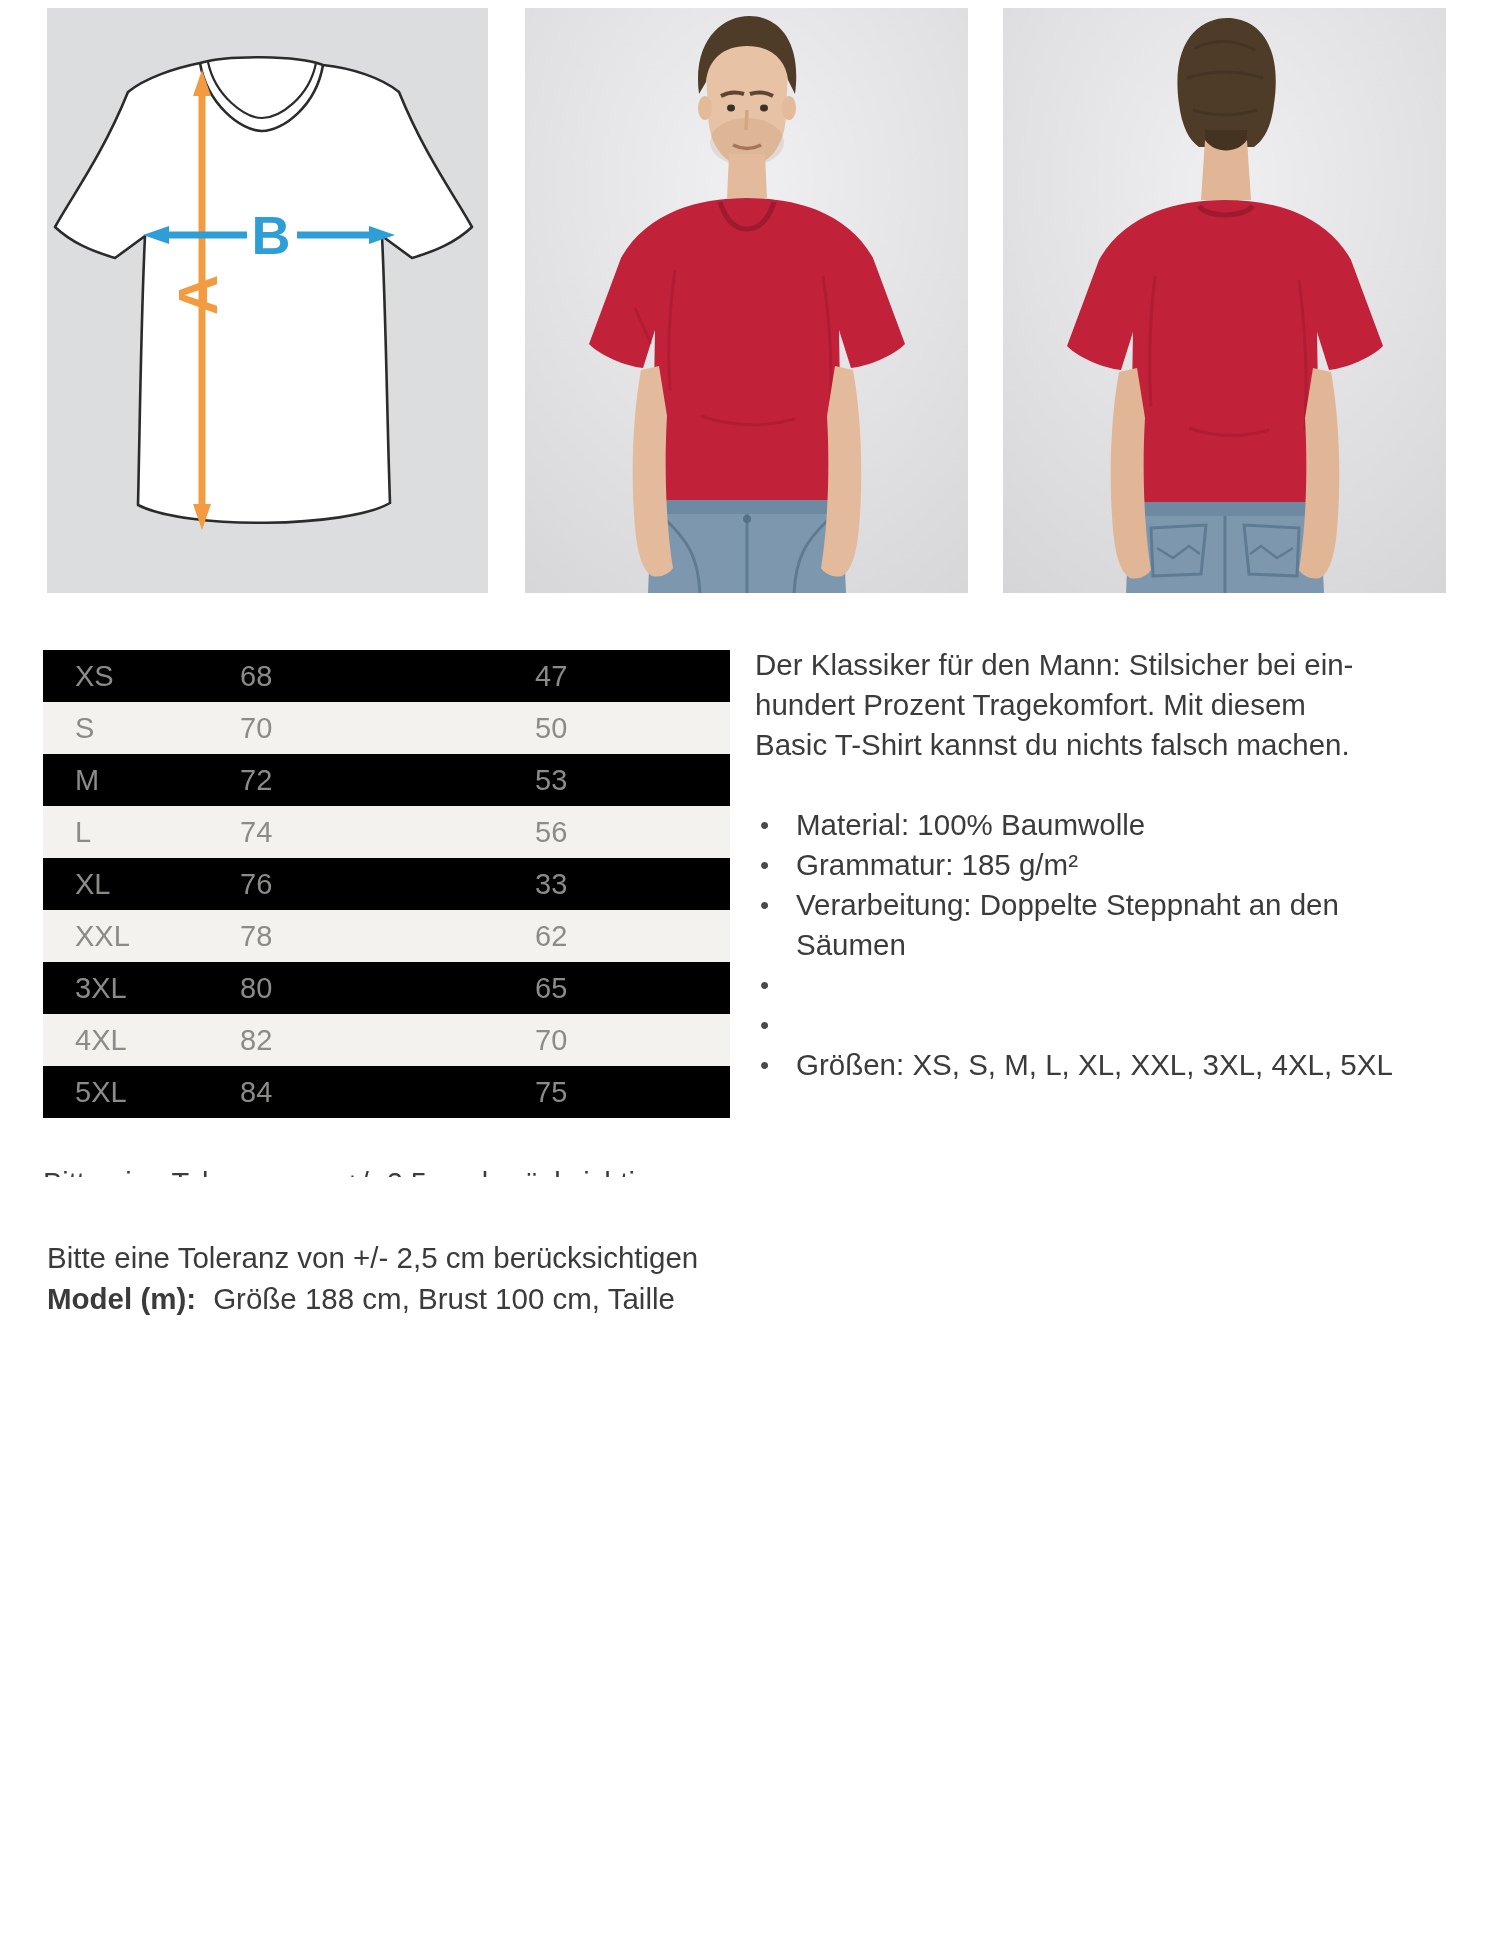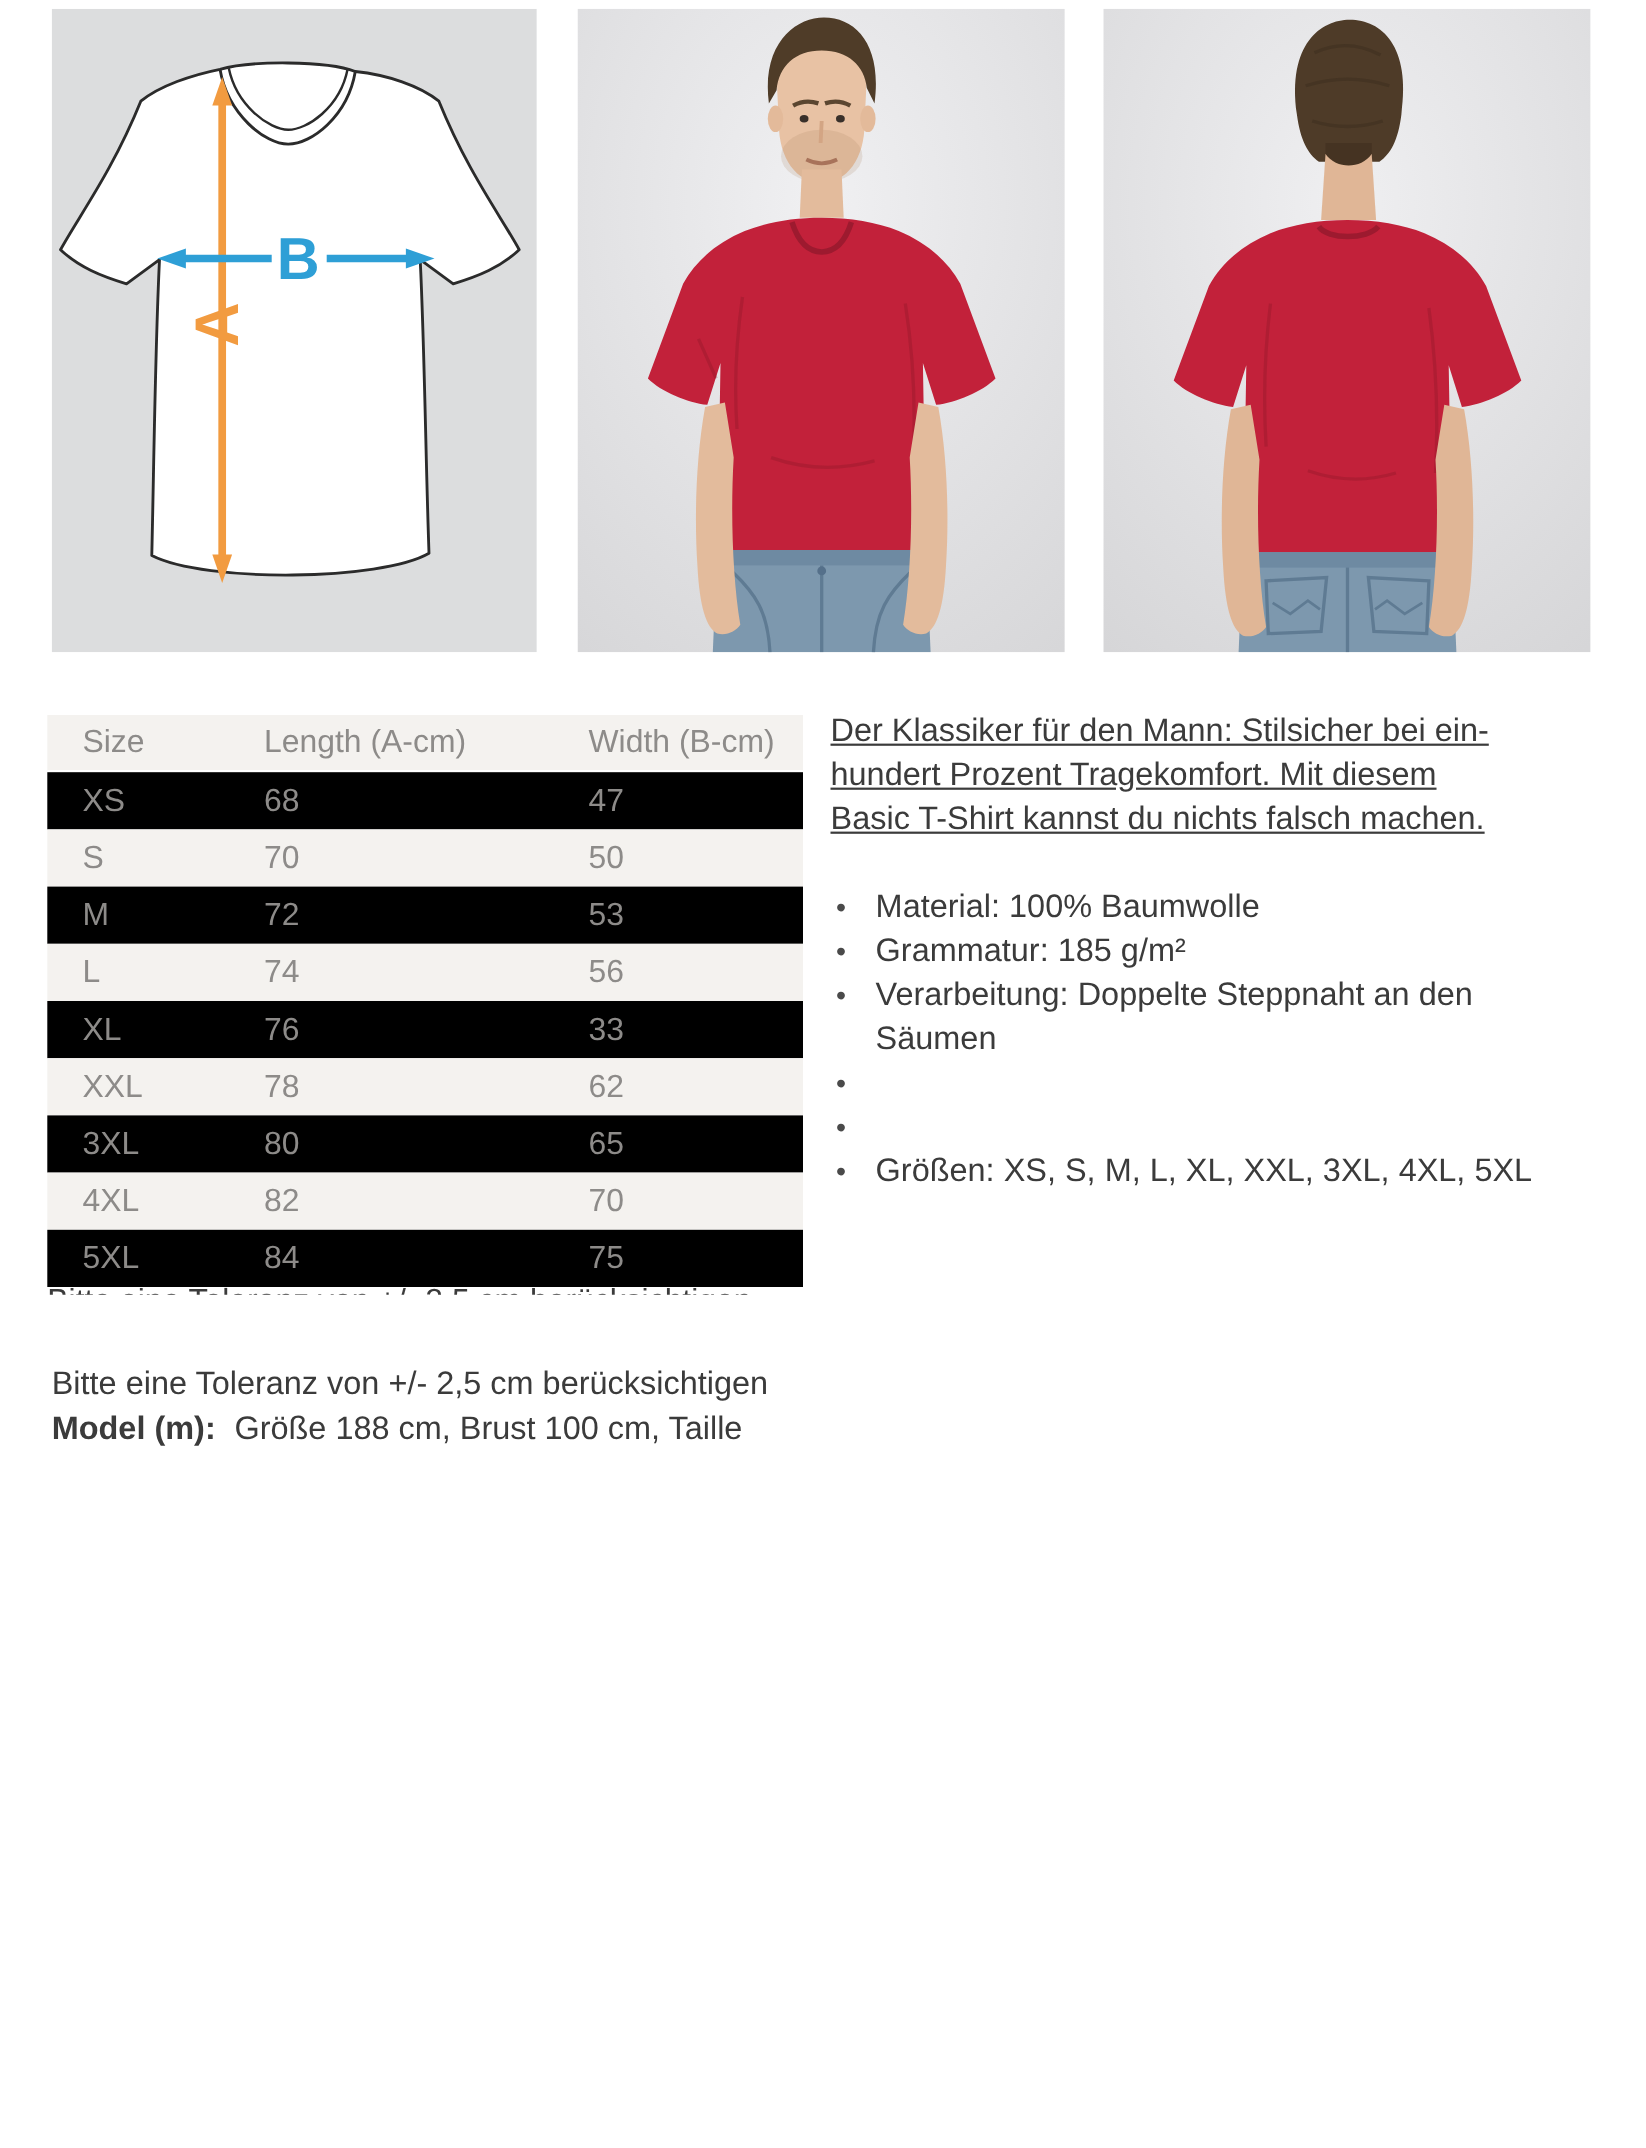--- a/index.html
+++ b/index.html
@@ -20,21 +20,21 @@
          height:52px;padding-left:32px;}
   .t-row.head{height:50px;background:#f4f2ef;border-bottom:2px solid #ffffff;}
   .t-row.dark{background:#000000;}
   .t-row.light{background:#f4f2ef;}
   .clipped-row{position:absolute;left:43px;top:1166px;width:687px;height:11px;
                overflow:hidden;color:#3b3b3b;font-size:29px;line-height:34px;}
 
   
   .description{position:absolute;left:755px;top:645px;width:690px;
                color:#3b3b3b;font-size:29.5px;line-height:40px;}
-  .intro{margin:0;white-space:pre-line;text-decoration:underline;}
+  .intro{margin:0;white-space:pre-line;}
   ul.features{list-style:none;margin:40px 0 0 0;padding:0;}
   ul.features li{display:flex;}
   .dot{flex:0 0 36px;padding-left:5px;font-size:26px;line-height:40px;color:#4a4a4a;}
   .li-text{white-space:pre-line;line-height:40px;}
 
   
   .notes{position:absolute;left:47px;top:1237px;width:720px;
          font-size:29.5px;line-height:41px;color:#3b3b3b;}
   .notes .nline{white-space:nowrap;}
   .notes .bold{font-weight:bold;margin-right:17px;}
@@ -169,25 +169,20 @@
       <path d="M 154,540 L 170,550 L 186,538 L 197,546 M 290,540 L 274,550 L 258,538 L 247,546" stroke="#5f7b93" stroke-width="2.5" fill="none"></path>
 
       <path d="M 116,364 C 108,408 106,462 109,508 C 111,546 117,564 127,570
            C 136,572 144,568 148,562 C 141,520 139,460 142,410 L 134,360 Z" fill="#e0b696"></path>
       <path d="M 328,364 C 336,408 338,462 335,508 C 333,546 327,564 317,570
            C 308,572 300,568 296,562 C 303,520 305,460 302,410 L 310,360 Z" fill="#e0b696"></path>
     </svg>
   </div>
 
   <div class="size-table">
-    <div class="t-row head">
-      <span>Size</span>
-      <span>Length (A-cm)</span>
-      <span>Width (B-cm)</span>
-    </div>
     <div class="t-row dark">
       <span>XS</span>
       <span>68</span>
       <span>47</span>
     </div>
     <div class="t-row light">
       <span>S</span>
       <span>70</span>
       <span>50</span>
     </div>

